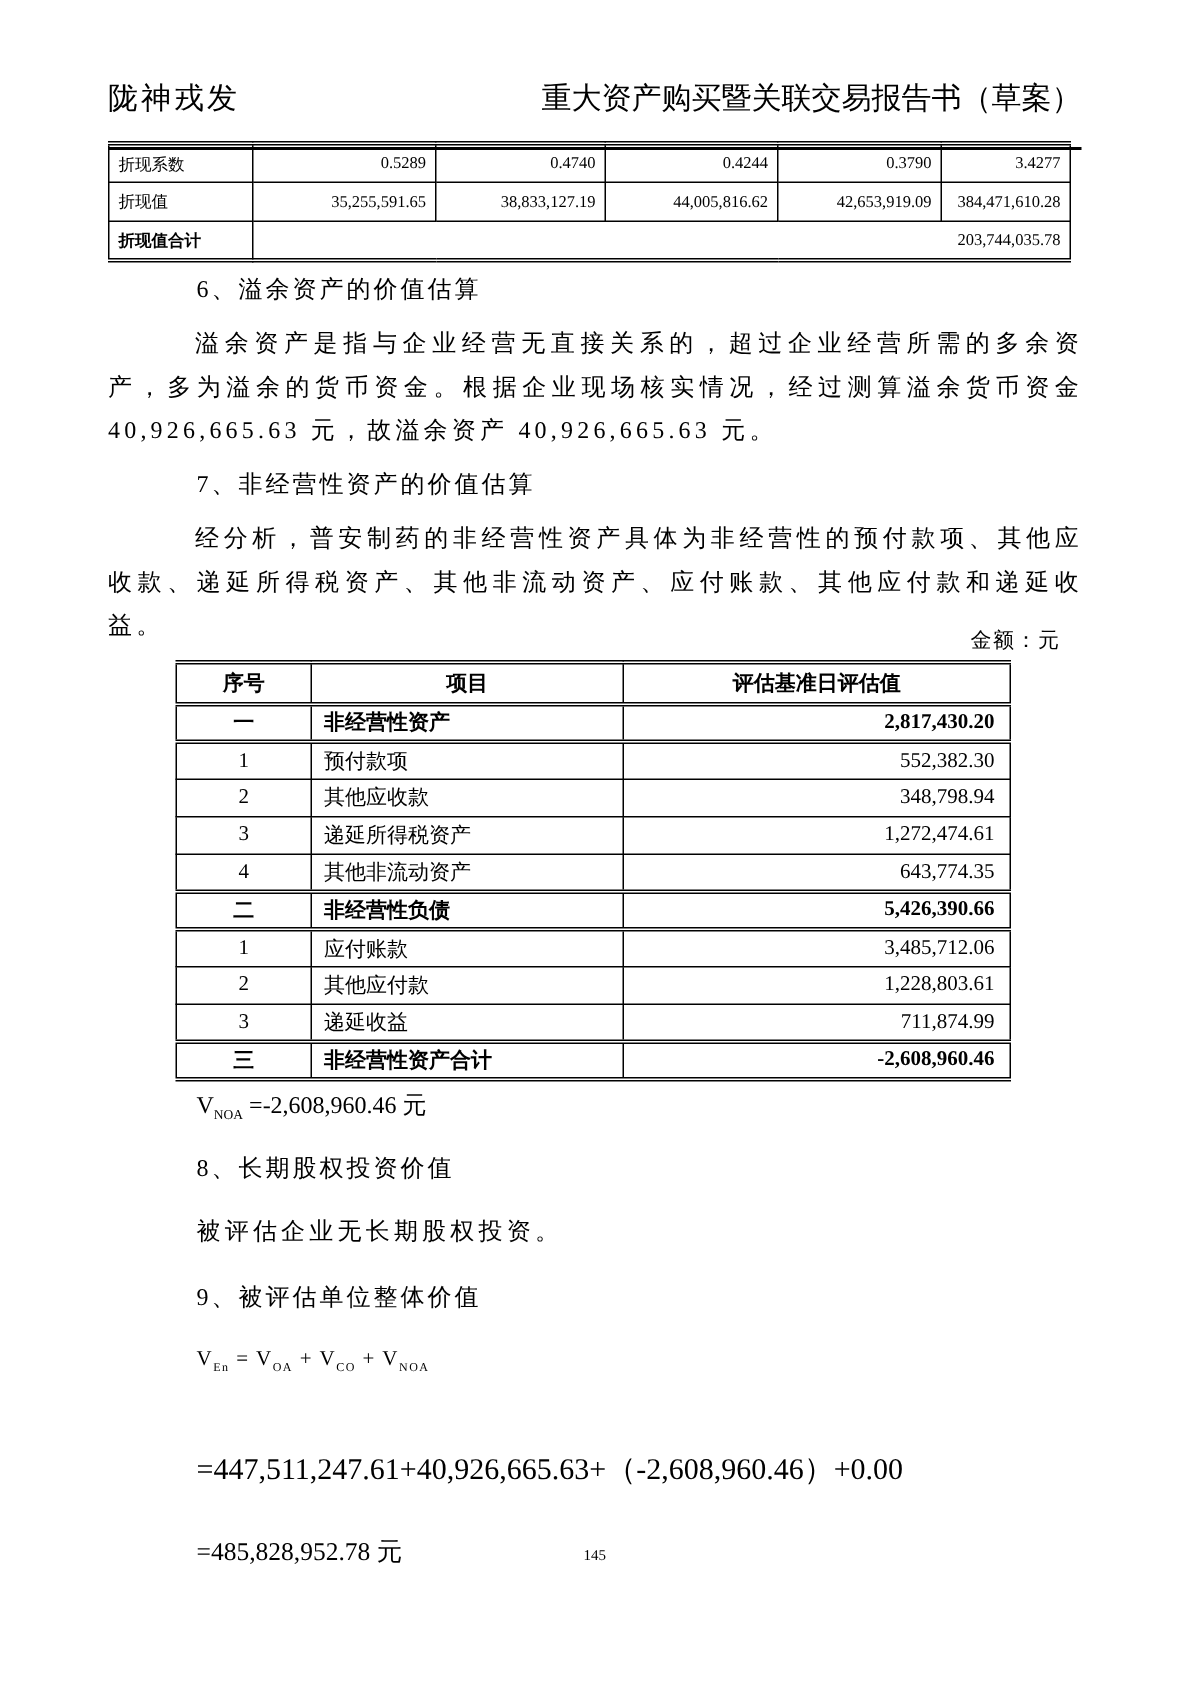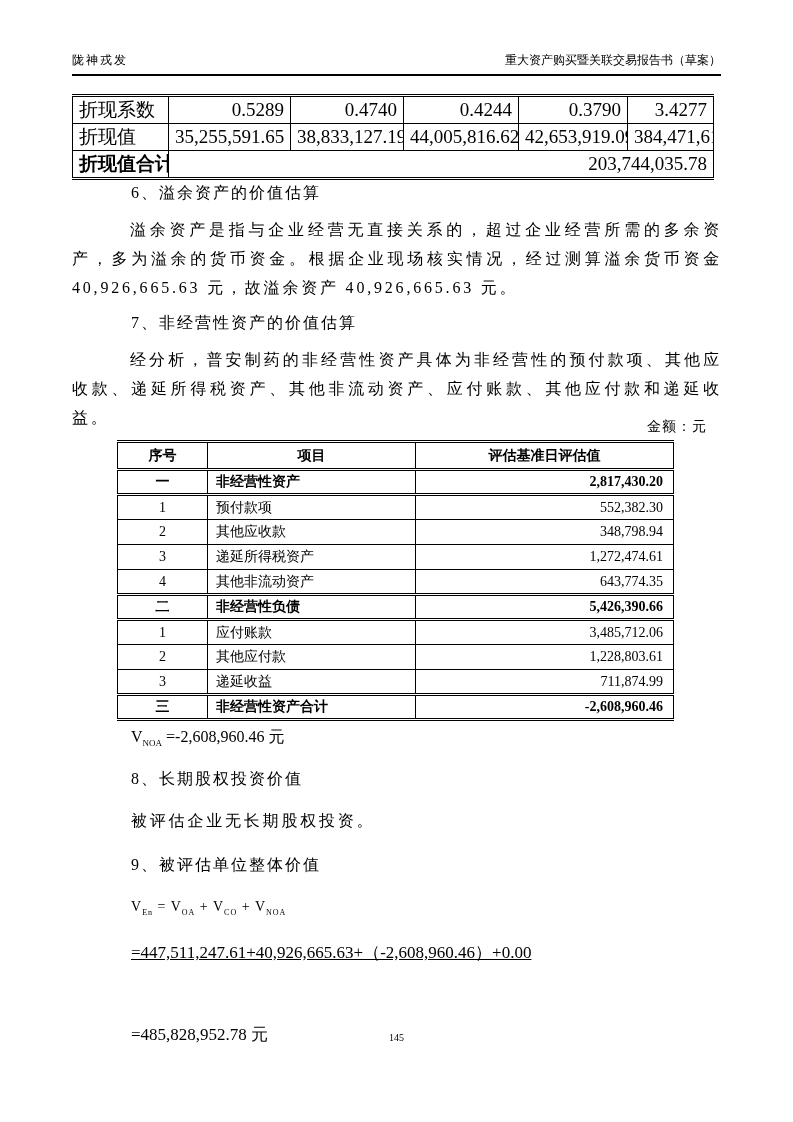--- a/index.html
+++ b/index.html
@@ -5,27 +5,27 @@
   * { margin:0; padding:0; box-sizing:border-box; }
   html,body { background:#ffffff; }
   .page {
     position:relative; width:793px; height:1122px; background:#fff;
     font-family:"Liberation Serif","DejaVu Serif",serif; color:#000; overflow:hidden;
   }
   
   .hdr {
     position:absolute; left:72px; top:52px; width:649px;
     display:flex; justify-content:space-between; align-items:center;
-    font-size:12px; border-bottom:2px solid #000; padding-bottom:5px;
+    font-size:20px; border-bottom:2px solid #000; padding-bottom:19px;
   }
   .hdr-l { letter-spacing:2px; }
   
   .t1 {
     position:absolute; left:72px; top:94px; width:641px;
-    border-collapse:collapse; table-layout:fixed; font-size:19px;
+    border-collapse:collapse; table-layout:fixed; font-size:11px;
     border-top:3px double #000; border-bottom:3px double #000;padding-left:17px;
   }
   .t1 td { border:1px solid #000; height:26px; padding:0 6px; white-space:nowrap; overflow:hidden; }
   .lab { text-align:left; }
   .num { text-align:right; }
   .b   { font-weight:bold;margin-top:39px; }
   
   .heading { position:absolute; left:131px; font-size:16px; letter-spacing:2px; white-space:nowrap; }
   .para {
     position:absolute; left:72px; width:650px; font-size:16px; line-height:29px;
@@ -46,21 +46,21 @@
   .t2 td.v { text-align:right; padding-right:10px; }
   .t2 tr.sect td { font-weight:bold; border-top:3px double #000; border-bottom:3px double #000; }
   
   .fline { position:absolute; left:131px; font-size:16px; white-space:nowrap; }
   sub { font-size:9px; }
   .vnoa { top:727px; }
   .h8 { top:769px; } .p8 { top:811px; letter-spacing:2.8px; }
   .h9 { top:855px; }
   .ven { top:899px; font-size:14px; letter-spacing:1px; }
   .ven sub { font-size:8px; }
-  .calc1 { top:941px; font-size:17px;text-decoration:underline; }
+  .calc1 { top:966px; font-size:20px; }
   .calc2 { top:1023px; font-size:17px; }
   .pageno { position:absolute; left:0; top:1032px; width:100%; text-align:center; font-size:10px; }
 </style>
 </head>
 <body>
 
 <div class="page">
 
   <div class="hdr">
     <span class="hdr-l">陇神戎发</span>

